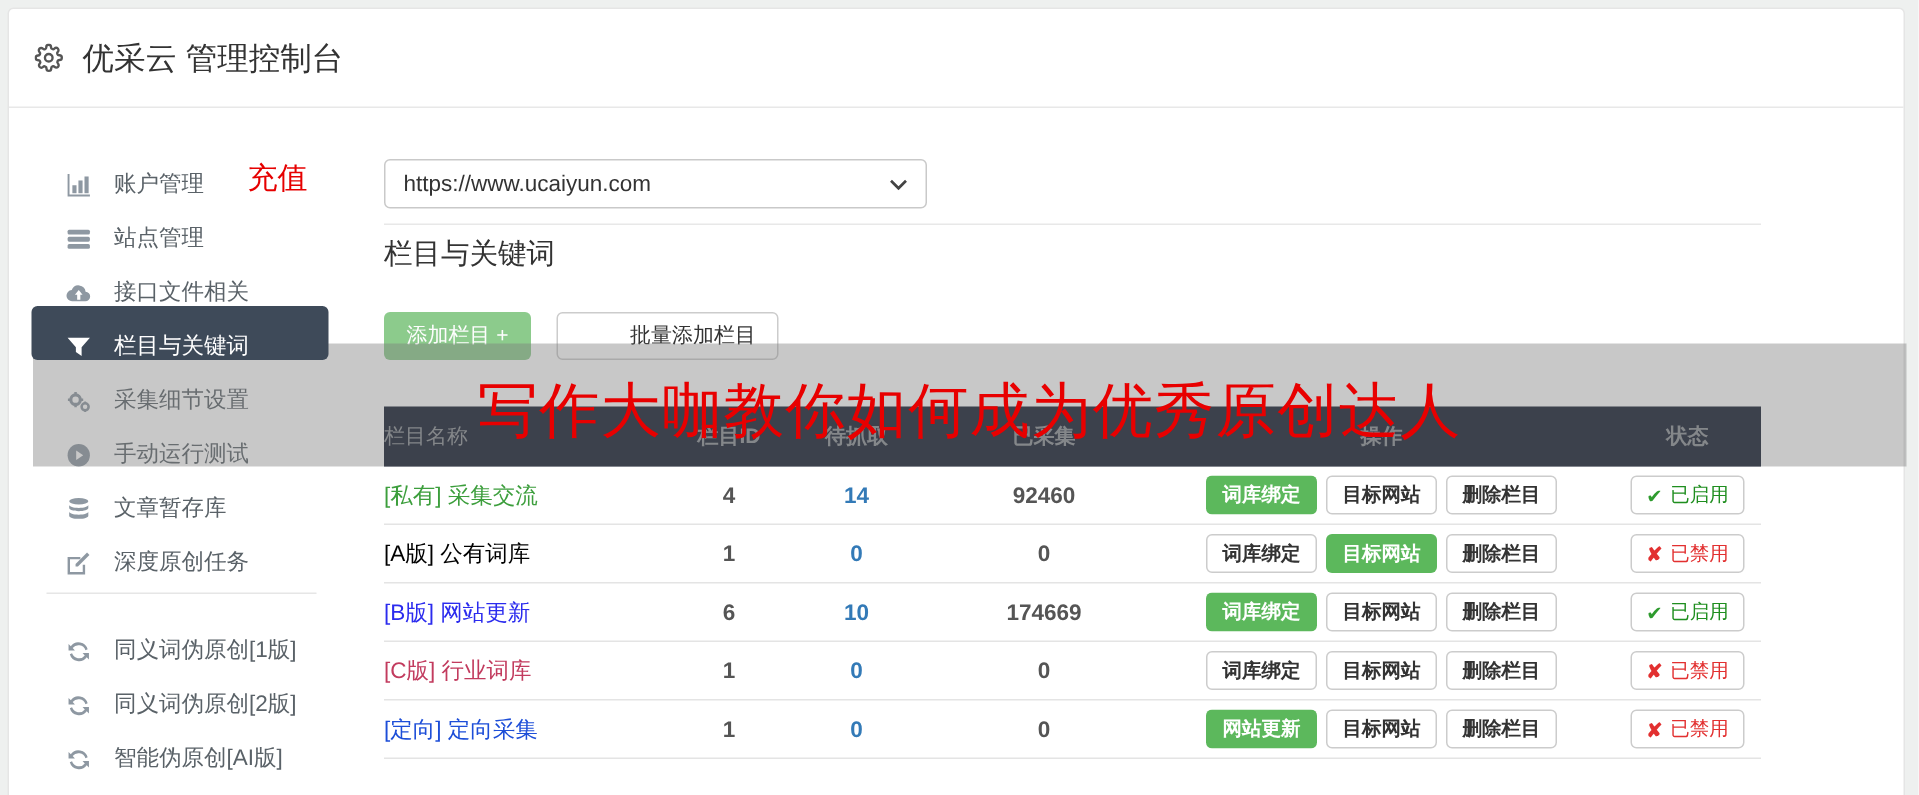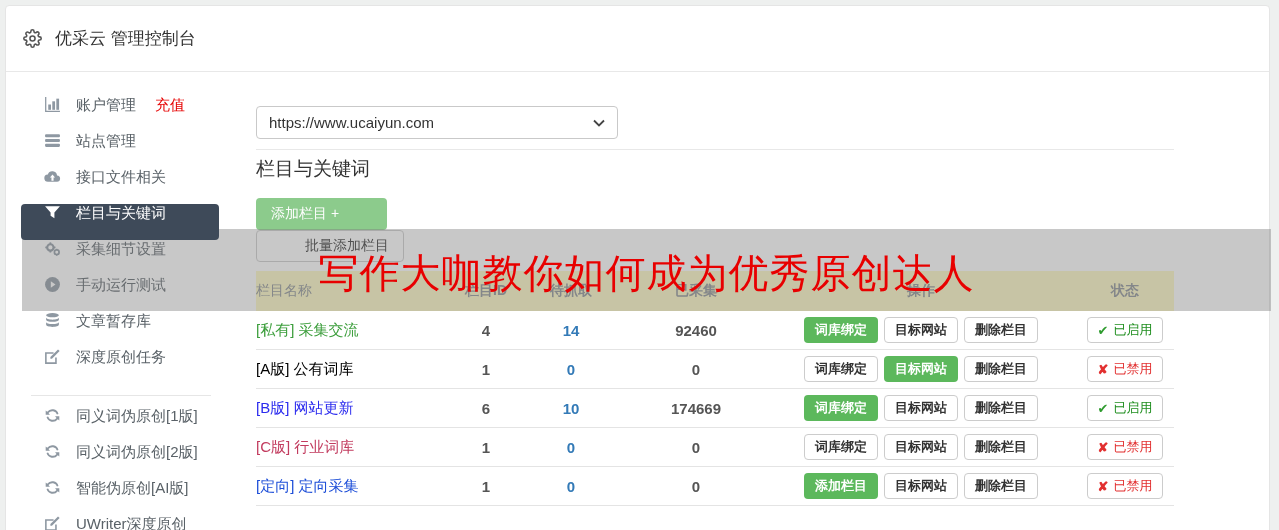--- a/index.html
+++ b/index.html
@@ -16,63 +16,63 @@
     background: #fff;
     border: 1px solid #e5e5e5;
     border-radius: 4px;
   }
   
   .topbar {
     position: absolute; left: 0; top: 0; width: 100%; height: 66px;
     border-bottom: 1px solid #e8e8e8;
     display: flex; align-items: center; padding-left: 17px; gap: 13px;
   }
-  .topbar .title { font-size: 17px; color: #333; }
+  .topbar .title { font-size: 21px; color: #333; }
   .icon-svg { display: inline-block; vertical-align: middle; }
   
   .sidebar { position: absolute; left: 15px; top: 90px; width: 198px; }
   .sb-item {
-    height: 36px; display: flex; align-items: flex-start;
+    height: 36px; display: flex; align-items: flex-end;
     padding-left: 23px; gap: 15px;
     font-size: 15px; color: #5a6268; cursor: pointer;
     border-radius: 4px;
   }
   .sb-item .sb-label { white-space: nowrap; }
   .sb-item.active { background: #3e4a59; color: #fff; }
-  .sb-badge { color: #e60000; margin-left: 4px; font-size: 15px; }
+  .sb-badge { color: #e60000; margin-left: 14px; font-size: 20px; }
   .sb-divider { border-top: 1px solid #e6e6e6; margin: 11px 8px 11px 10px; }
   .sb-icon { width: 17px; height: 17px; flex: 0 0 17px; }
   
   .main { position: absolute; left: 250px; top: 90px; width: 918px; }
   .site-select {
     position: absolute; left: 0; top: 10px; width: 362px; height: 33px;
     border: 1px solid #c9c9c9; border-radius: 4px; background: #fff;
     display: flex; align-items: center; padding: 0 12px;
     font-size: 15px; color: #333; cursor: pointer;
   }
   .site-select .sel-text { flex: 1; }
   .main-divider { position: absolute; left: 0; top: 53px; width: 918px; border-top: 1px solid #e8e8e8; }
   .section-title { position: absolute; left: 0; top: 60px; font-size: 19px; font-weight: 400; color: #333; }
-  .toolbar { position: absolute; left: 0; top: 102px; display: flex; flex-direction: column; }
+  .toolbar { position: absolute; left: 0; top: 112px; display: flex; }
   .btn {
     height: 32px; border-radius: 4px; font-size: 14px;
     display: inline-flex; align-items: center; padding: 0 14px;
     cursor: pointer; border: 1px solid transparent;
   }
   .btn-green-light { background: #8ccb8c; color: #fdfdfd; margin-right: 17px; }
   .btn-green { background: #5cb85c; color: #fff; margin-right: 12px; }
   .btn-white { background: #fff; color: #333; border-color: #ccc; padding-left: 48px; }
   
   .table { position: absolute; left: 0; top: 175px; width: 918px; }
   .t-row {
     display: grid;
     grid-template-columns: 200px 60px 110px 140px 310px 98px;
     align-items: center;
   }
-  .t-head { height: 40px; background: #fef9c3; color: #8a8f94; font-size: 14px; }
+  .t-head { height: 40px; background: #0f172a; color: #8a8f94; font-size: 14px; }
   .t-body-row { height: 39px; border-bottom: 1px solid #e4e4e4; font-size: 15px; }
   .t-cell-c { text-align: center; font-weight: bold; }
   .t-name { font-size: 15px; cursor: pointer; }
   .t-id { color: #555; }
   .t-pending { color: #337ab7; cursor: pointer; }
   .t-collected { color: #555; }
   .t-actions { display: flex; gap: 6px; justify-content: center; }
   .btn-sm {
     height: 26px; padding: 0 10px; font-size: 13px; border-radius: 4px;
     display: inline-flex; align-items: center; cursor: pointer;
@@ -331,21 +331,21 @@
           </button>
         </div>
       </div>
 
       <div class="t-row t-body-row">
         <div class="t-name" style="color: #1d4ed8;">[定向] 定向采集</div>
         <div class="t-cell-c t-id">1</div>
         <div class="t-cell-c t-pending">0</div>
         <div class="t-cell-c t-collected">0</div>
         <div class="t-actions">
-          <button class="btn-sm green">添加栏目</button>
+          <button class="btn-sm green">网站更新</button>
           <button class="btn-sm white">目标网站</button>
           <button class="btn-sm white">删除栏目</button>
         </div>
         <div class="t-status">
           <button class="status-btn disabled">
             <span class="status-glyph">✘</span>
             <span>已禁用</span>
           </button>
         </div>
       </div>

